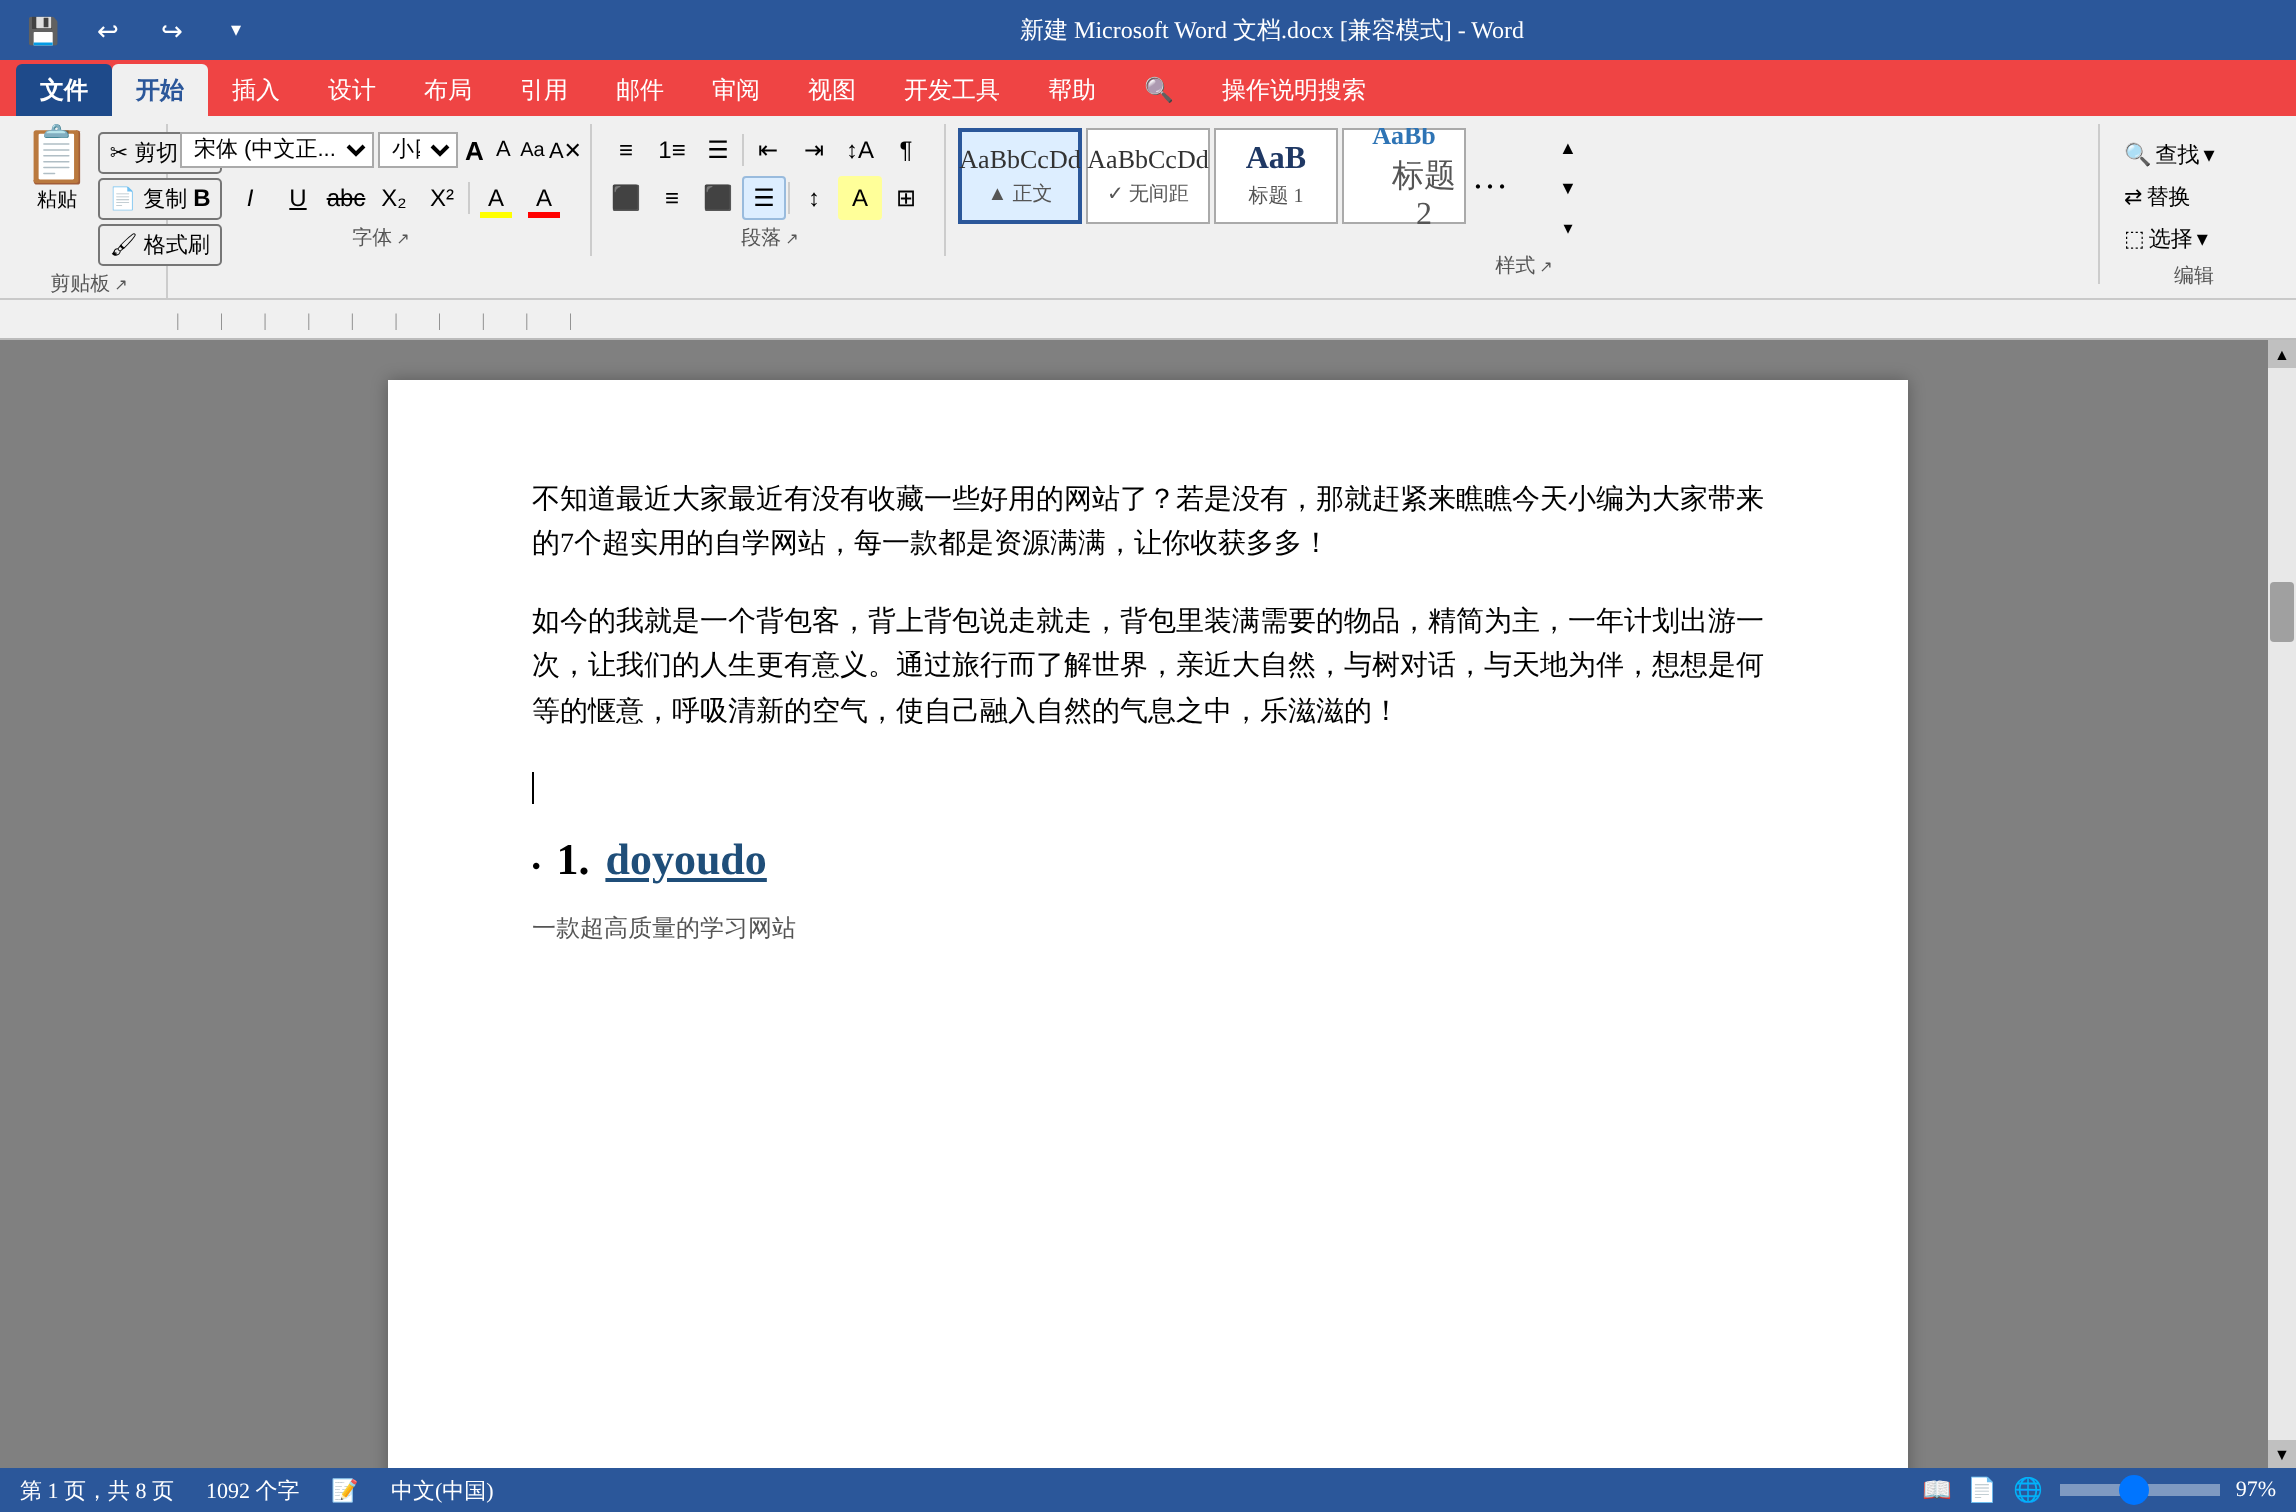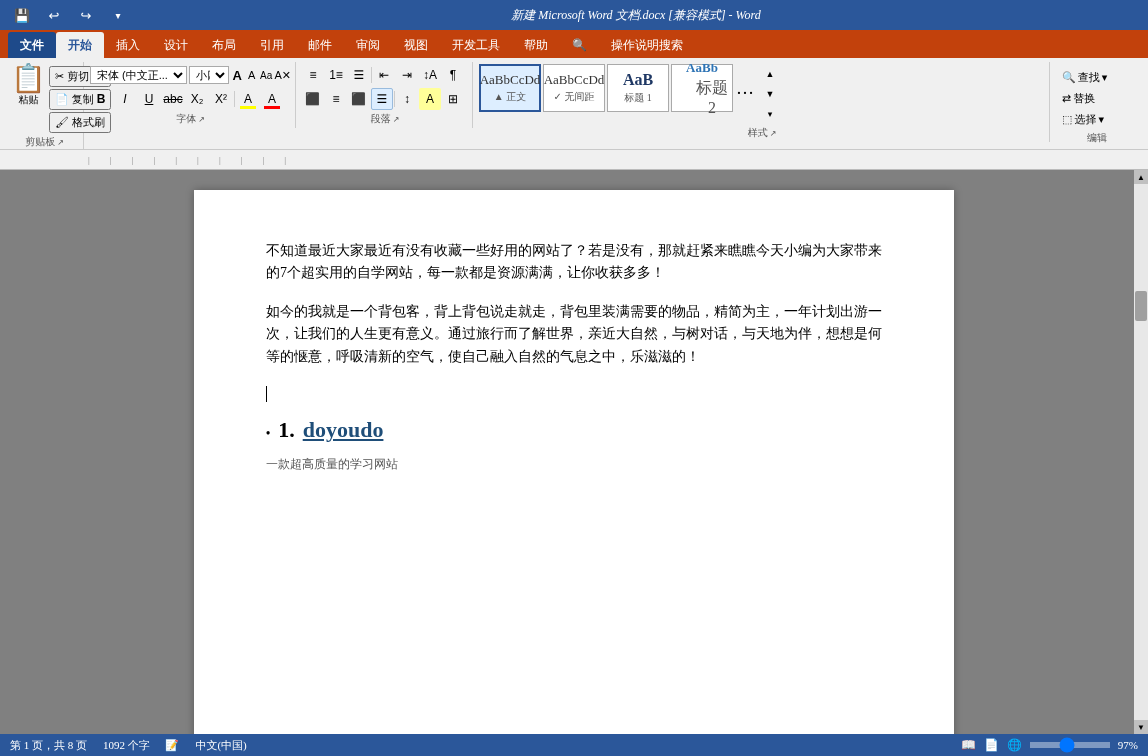--- a/index.html
+++ b/index.html
@@ -10,41 +10,41 @@
       background: #2b579a;
       height: 30px;
       display: flex;
       align-items: center;
       justify-content: space-between;
       padding: 0 8px;
       color: white;
       font-size: 12px;
     }
     .title-bar-left { display: flex; align-items: center; gap: 6px; }
-    .title-bar-center { flex: 1; text-align: center; font-size: 12px; font-style: italic; }
+    .title-bar-center { flex: 1; text-align: center; font-size: 12px; }
     .title-bar-right { display: flex; align-items: center; gap: 4px; }
     .title-btn {
       background: none; border: none; color: white; cursor: pointer;
       width: 28px; height: 28px; display: flex; align-items: center; justify-content: center;
       font-size: 13px;
     }
     .win-controls { display: flex; }
     .quick-access { display: flex; gap: 4px; align-items: center; }
     .login-btn {
       background: white; color: #2b579a; border: none; padding: 2px 10px;
       font-size: 11px; cursor: pointer; border-radius: 2px;
     }
     .share-btn {
       background: none; border: none; color: white; font-size: 11px; cursor: pointer;
       display: flex; align-items: center; gap: 2px;
     }
 
     
     .ribbon-tabs {
-      background: #c2410c;
+      background: #ef4444;
       height: 28px;
       display: flex;
       align-items: flex-end;
       padding-left: 8px;
     }
     .ribbon-tab {
       padding: 4px 12px;
       color: white;
       font-size: 12px;
       cursor: pointer;
@@ -318,21 +318,21 @@
         <button class="icon-btn">⊞</button>
       </div>
     </div>
     <div class="rg-label">
         <span>段落</span>
         <span class="expand-icon">↗</span>
       </div>
   </div>
 
   <div class="rg" style="flex:1; min-width:280px;">
-    <div style="display:flex; align-items:center; gap:2px; flex:1;">
+    <div style="display:flex; align-items:center; gap:16px; flex:1;">
       <div style="display:flex; gap:2px; overflow:hidden; height:60px;">
         <div class="style-box selected">
           <div style="font-size:13px; color:#333;">AaBbCcDd</div>
           <div style="font-size:10px; color:#555; margin-top:2px;">▲ 正文</div>
         </div>
         <div class="style-box">
           <div style="font-size:13px; color:#333;">AaBbCcDd</div>
           <div style="font-size:10px; color:#555; margin-top:2px;">✓ 无间距</div>
         </div>
         <div class="style-box">

